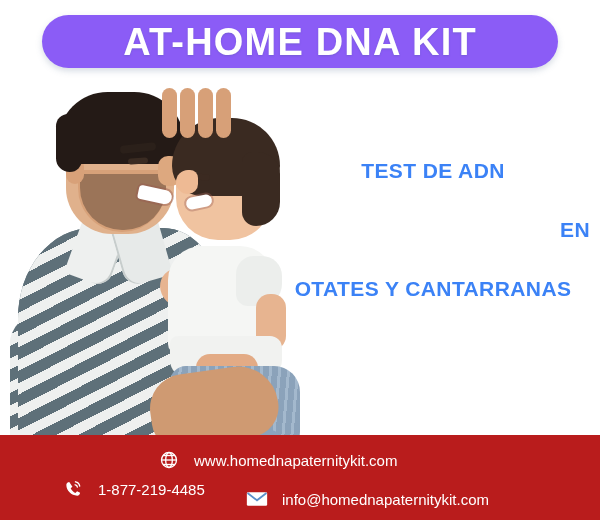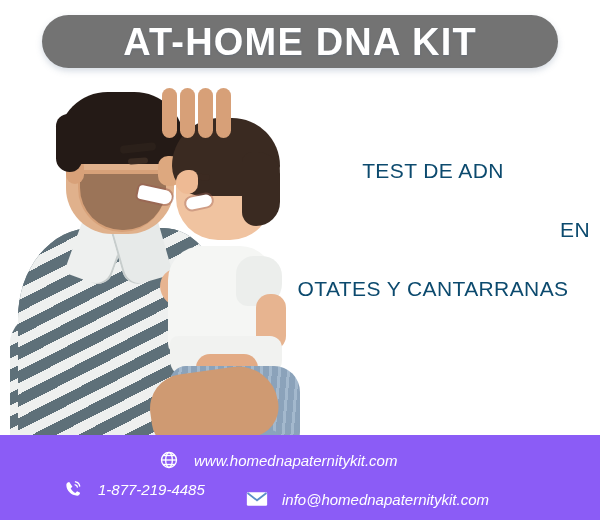--- a/index.html
+++ b/index.html
@@ -18,21 +18,21 @@
     overflow: hidden;
   }
 
   
   #header-banner {
     position: absolute;
     left: 42px;
     top: 15px;
     width: 516px;
     height: 53px;
-    background: #737373;
+    background: #8b5cf6;
     border-radius: 27px;
     box-shadow: 0 3px 6px rgba(120,140,165,0.30);
     display: flex;
     align-items: center;
     justify-content: center;
   }
   #header-title {
     color: #ffffff;
     font-size: 38px;
     font-weight: bold;
@@ -234,39 +234,38 @@
   #copy-block {
     position: absolute;
     left: 276px;
     top: 160px;
     width: 314px;
     text-align: center;
     color: #2f6cb4;
   }
   .copy-line {
     font-size: 21px;
-    font-weight: normal;
+    font-weight: bold;
     letter-spacing: 0.4px;
     line-height: 1;
     white-space: nowrap;
-    color: #0c4a6e;
+    color: #3b82f6;
   }
   #copy-line-1 { margin: 0 0 38px 0; }
   #copy-line-2 { margin: 0 0 38px 0; text-align: right; }
   #copy-line-3 { margin: 12px; font-size: 21px; }
 
   
   #footer {
     position: absolute;
     left: 0;
     top: 435px;
     width: 600px;
     height: 85px;
-    background: #8b5cf6;
-    font-style: italic;
+    background: #b91c1c;
   }
   .footer-row {
     position: absolute;
     display: flex;
     align-items: center;
     color: #ffffff;
     font-size: 15px;
     white-space: nowrap;
   }
   #footer-row-website {

